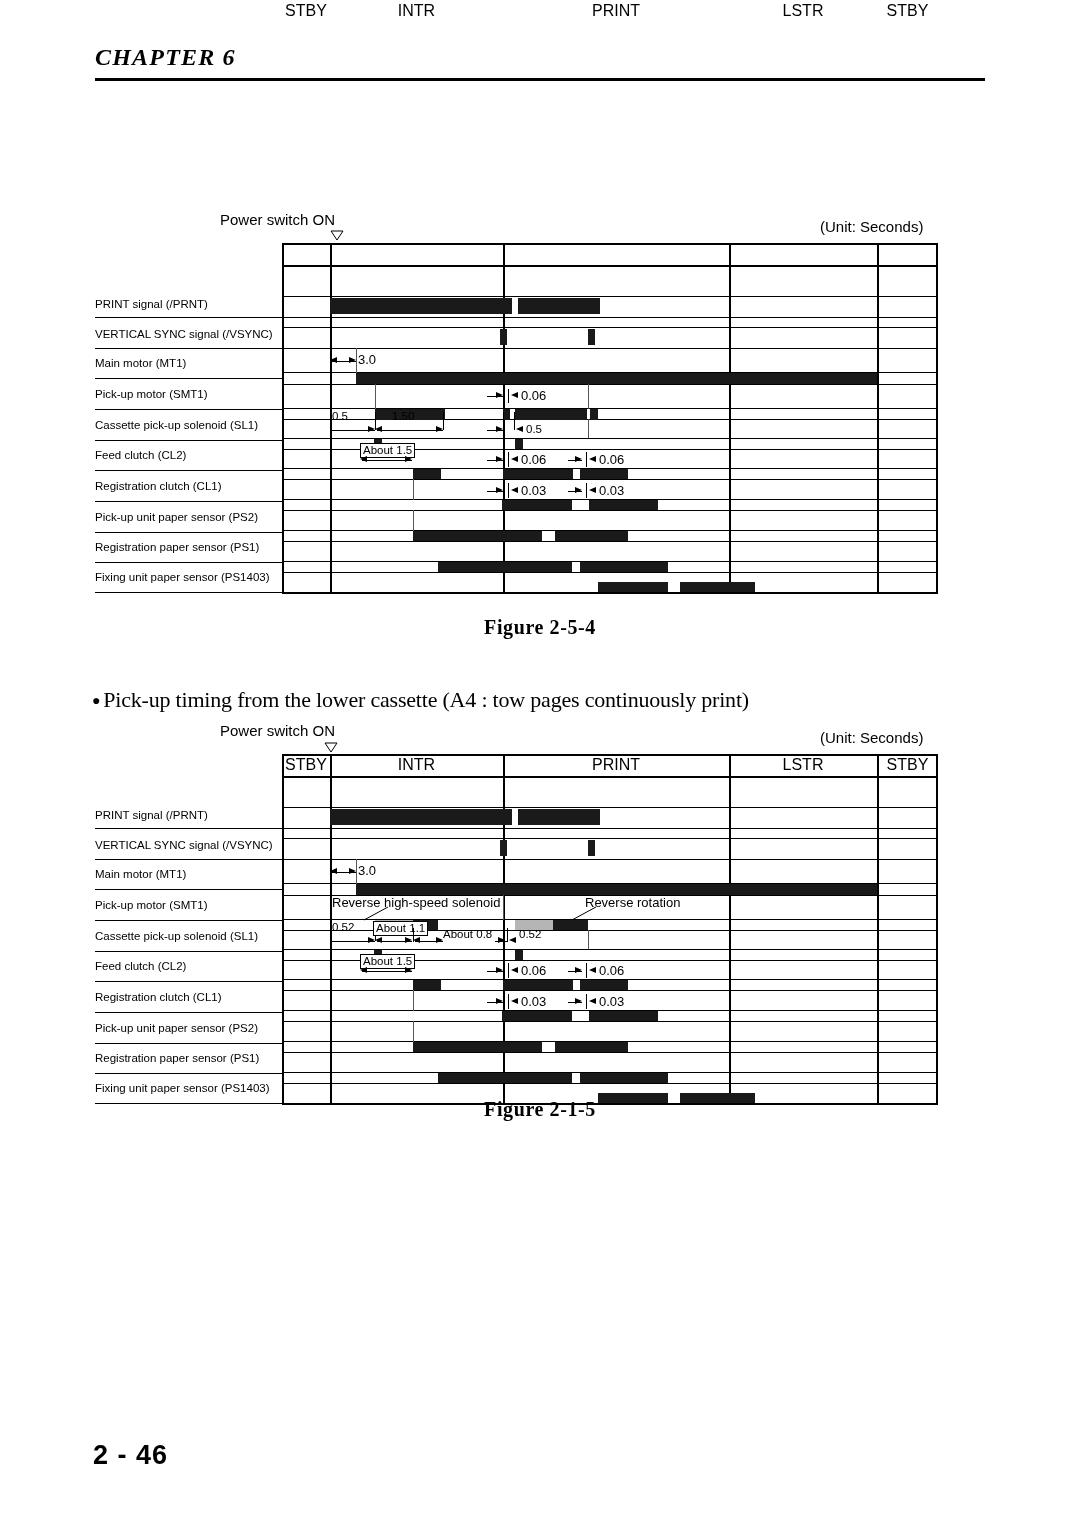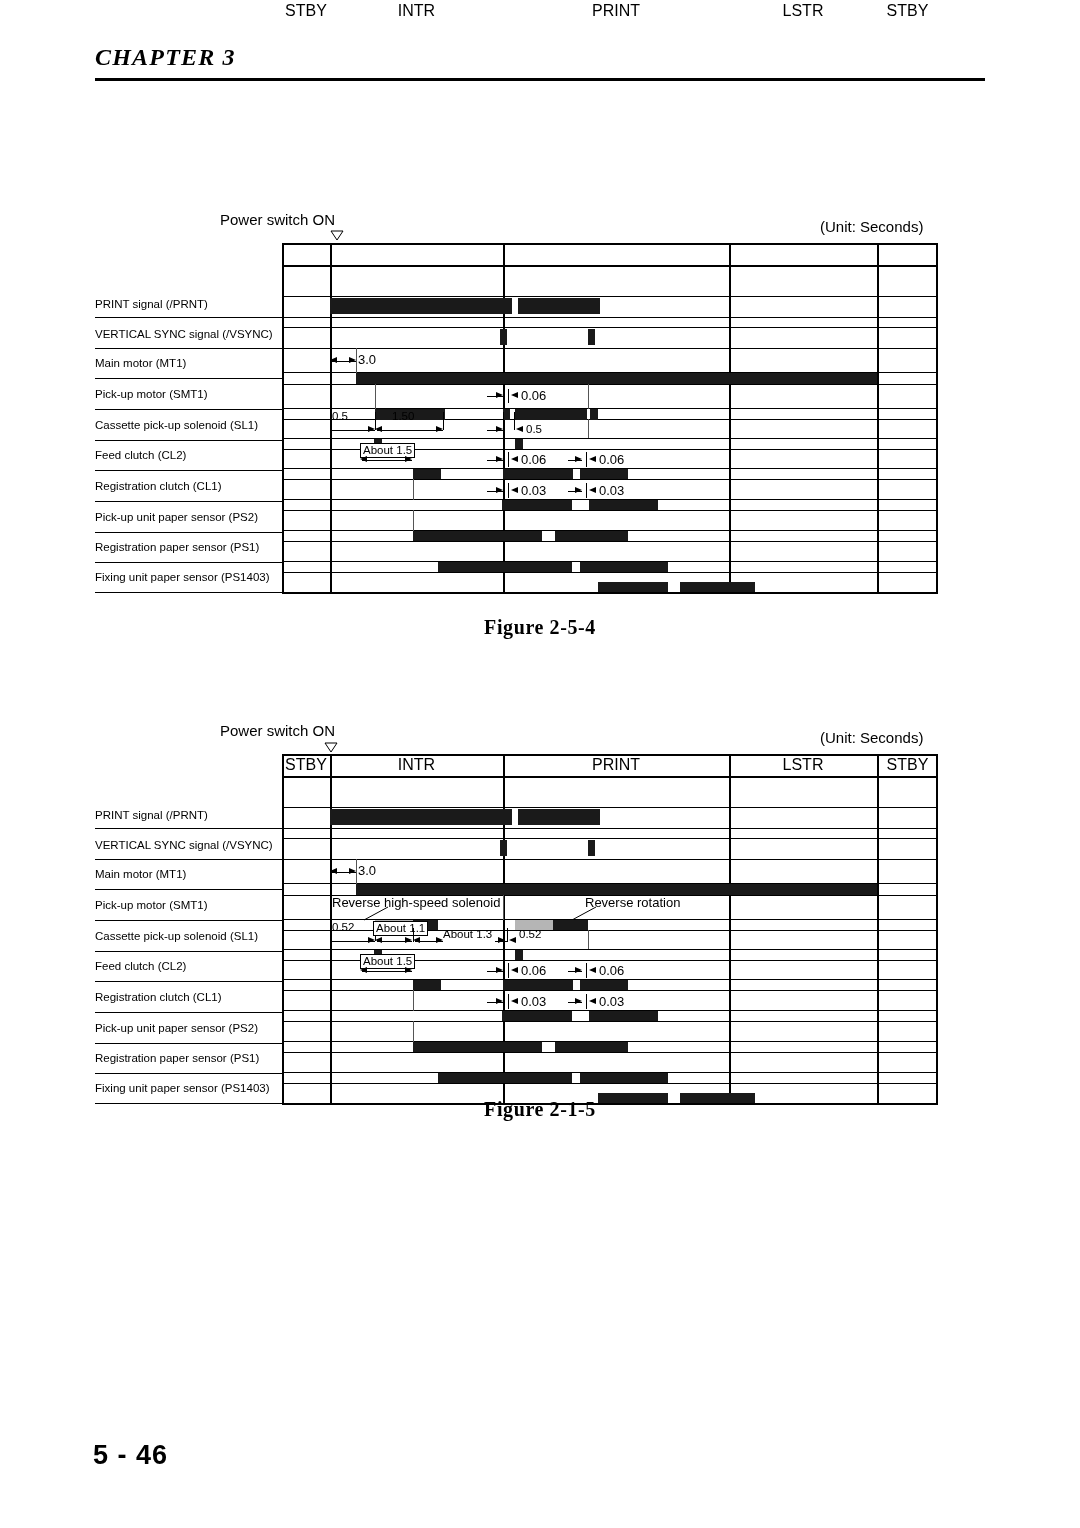--- a/index.html
+++ b/index.html
@@ -94,21 +94,21 @@
   .arrowhead.left{border-right:7px solid #000;}
   .arrowhead.right{border-left:7px solid #000;}
   .vbar{position:absolute;width:1px;background:#000;}
   .note{position:absolute;font-size:13px;white-space:nowrap;}
 </style>
 </head>
 <body>
 
 <div class="page">
 
-  <div class="chapter-head">CHAPTER 3</div>
+  <div class="chapter-head">CHAPTER 6</div>
   <div class="header-rule"></div>
 
 
   <div class="chart" style="left:0;top:0;">
 
     <div class="pw-label" style="left:220px;top:211px;">Power switch ON</div>
     <div class="pw-tri" style="left:330px;top:230px;border-top-color:#fff;border-left-width:6px;border-right-width:6px;border-top-width:9px;box-sizing:border-box;">
       <svg width="14" height="11" style="position:absolute;left:-6px;top:-9px;">
           <polygon points="1,1 13,1 7,10" fill="#fff" stroke="#000" stroke-width="1"></polygon>
         </svg>
@@ -254,20 +254,21 @@
 
     <div class="bar" style="left:438px;top:562px;width:134px;height:10px;"></div>
     <div class="bar" style="left:580px;top:562px;width:88px;height:10px;"></div>
 
     <div class="bar" style="left:598px;top:582px;width:70px;height:10px;"></div>
     <div class="bar" style="left:680px;top:582px;width:75px;height:10px;"></div>
   </div>
 
   <div class="fig-caption" style="top:616px;">Figure 2-5-4</div>
 
+  <div class="sect-title" style="left:92px;top:687px;"><span class="bullet">●</span><span>Pick-up timing from the lower cassette (A4 : tow pages continuously print)</span></div>
 
   <div class="chart" style="left:0;top:0;">
 
     <div class="pw-label" style="left:220px;top:722px;">Power switch ON</div>
     <div style="position:absolute;left:324px;top:739px;">
       <svg width="14" height="11">
           <polygon points="1,1 13,1 7,10" fill="#fff" stroke="#000" stroke-width="1"></polygon>
         </svg>
     </div>
     <div class="unit-label" style="left:820px;top:729px;">(Unit: Seconds)</div>
@@ -362,21 +363,21 @@
     <div class="arrowline" style="left:332px;top:941px;width:43px;"></div>
     <div class="arrowhead right" style="left:368px;top:937px;"></div>
     <div class="dimbox" style="left:373px;top:921px;">About 1.1</div>
     <div class="arrowline" style="left:377px;top:941px;width:35px;"></div>
     <div class="arrowhead left" style="left:375px;top:937px;"></div>
     <div class="arrowhead right" style="left:405px;top:937px;"></div>
     <div class="vbar" style="left:413px;top:928px;height:14px;"></div>
     <div class="arrowline" style="left:415px;top:941px;width:28px;"></div>
     <div class="arrowhead left" style="left:413px;top:937px;"></div>
     <div class="arrowhead right" style="left:436px;top:937px;"></div>
-    <div class="dim small" style="left:443px;top:928px;">About 1.3</div>
+    <div class="dim small" style="left:443px;top:928px;">About 0.8</div>
     <div class="arrowline" style="left:495px;top:941px;width:12px;"></div>
     <div class="arrowhead right" style="left:498px;top:937px;"></div>
     <div class="vbar" style="left:507px;top:928px;height:14px;"></div>
     <div class="arrowhead left" style="left:509px;top:937px;"></div>
     <div class="dim small" style="left:519px;top:928px;">0.52</div>
     <div class="tick" style="left:588px;top:930px;height:19px;"></div>
 
     <div class="bar" style="left:413px;top:980px;width:28px;height:10px;"></div>
     <div class="bar" style="left:503px;top:980px;width:70px;height:10px;"></div>
     <div class="bar" style="left:580px;top:980px;width:48px;height:10px;"></div>
@@ -415,15 +416,15 @@
 
     <div class="bar" style="left:438px;top:1073px;width:134px;height:10px;"></div>
     <div class="bar" style="left:580px;top:1073px;width:88px;height:10px;"></div>
 
     <div class="bar" style="left:598px;top:1093px;width:70px;height:10px;"></div>
     <div class="bar" style="left:680px;top:1093px;width:75px;height:10px;"></div>
   </div>
 
   <div class="fig-caption" style="top:1098px;">Figure 2-1-5</div>
 
-  <div class="page-num">5 - 46</div>
+  <div class="page-num">2 - 46</div>
 
 </div>
 
 </body></html>

